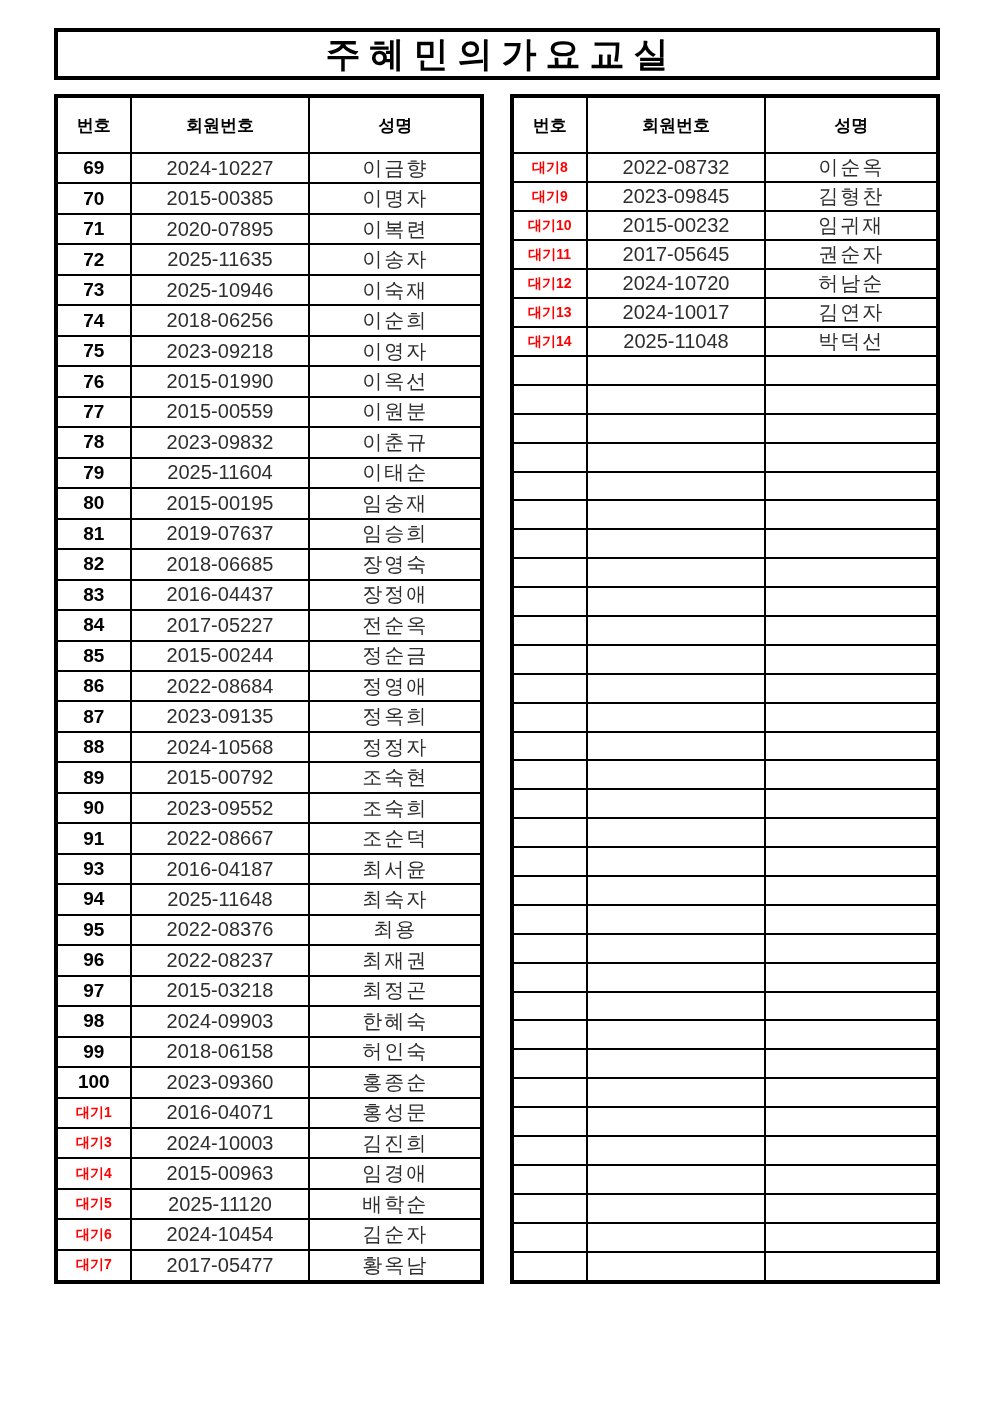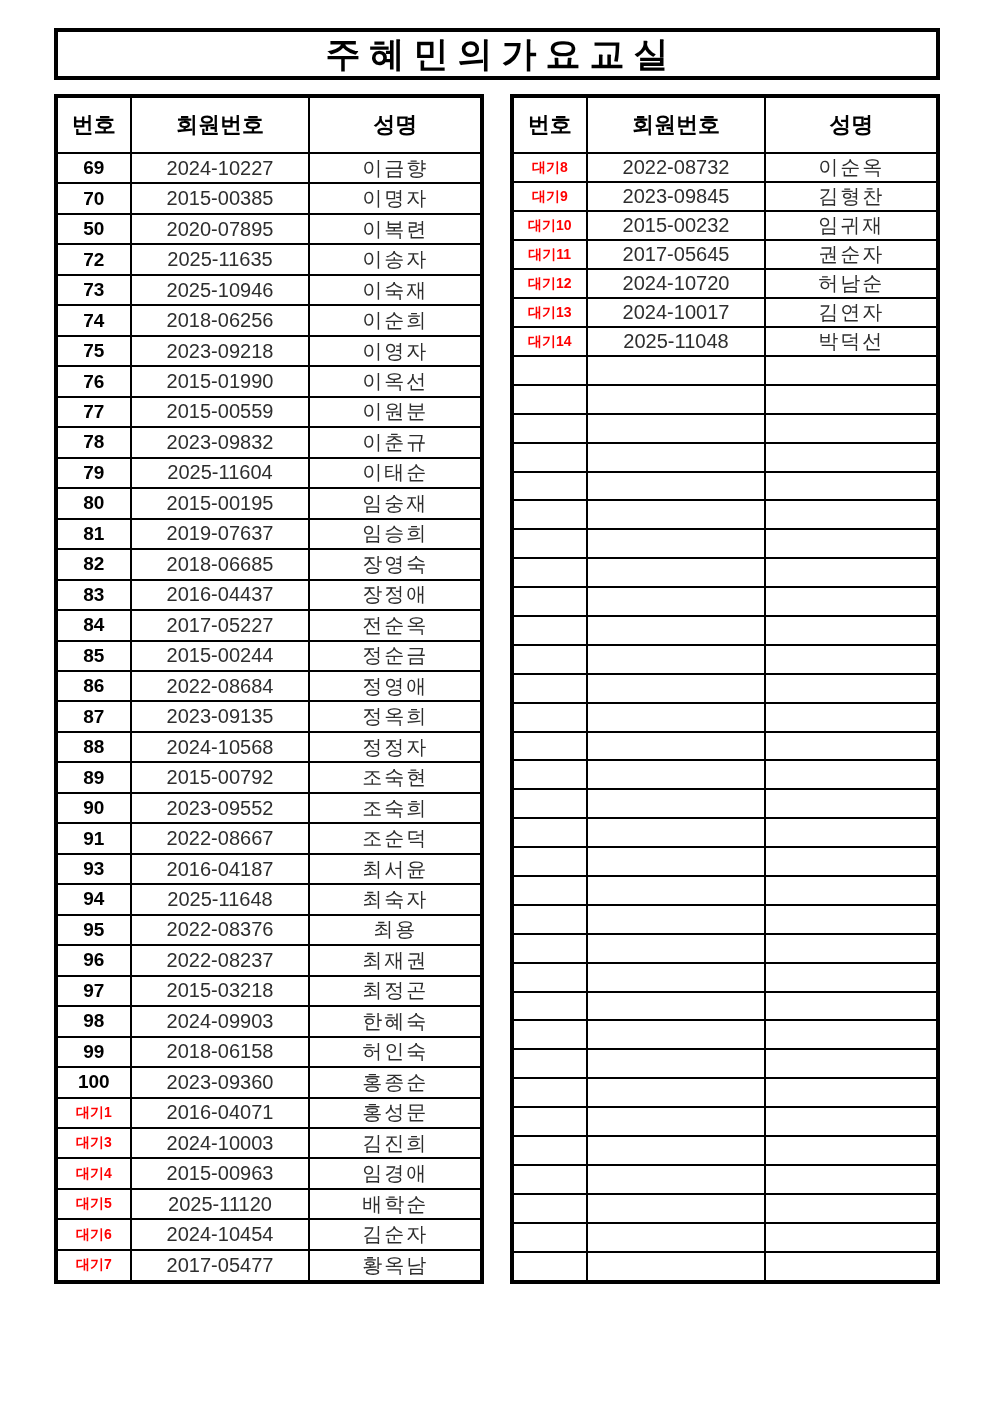--- a/index.html
+++ b/index.html
@@ -54,21 +54,21 @@
   table.member-table td {
     border: 2px solid #000000;
     text-align: center;
     vertical-align: middle;
     padding: 0;
     overflow: hidden;
     white-space: nowrap;
   }
   table.member-table th {
     height: 54px;
-    font-size: 22px;
+    font-size: 17px;
     font-weight: bold;
     color: #000000;
   }
   col.col-no   { width: 17.5%; }
   col.col-id   { width: 42%; }
   col.col-name { width: 40.5%; }
   table.member-table td { height: 26.9px; }
   td.cell-no {
     font-weight: bold;
     font-size: 19px;
@@ -118,21 +118,21 @@
             <td class="cell-no">69</td>
             <td class="cell-id">2024-10227</td>
             <td class="cell-name">이금향</td>
           </tr>
           <tr>
             <td class="cell-no">70</td>
             <td class="cell-id">2015-00385</td>
             <td class="cell-name">이명자</td>
           </tr>
           <tr>
-            <td class="cell-no">50</td>
+            <td class="cell-no">71</td>
             <td class="cell-id">2020-07895</td>
             <td class="cell-name">이복련</td>
           </tr>
           <tr>
             <td class="cell-no">72</td>
             <td class="cell-id">2025-11635</td>
             <td class="cell-name">이송자</td>
           </tr>
           <tr>
             <td class="cell-no">73</td>

